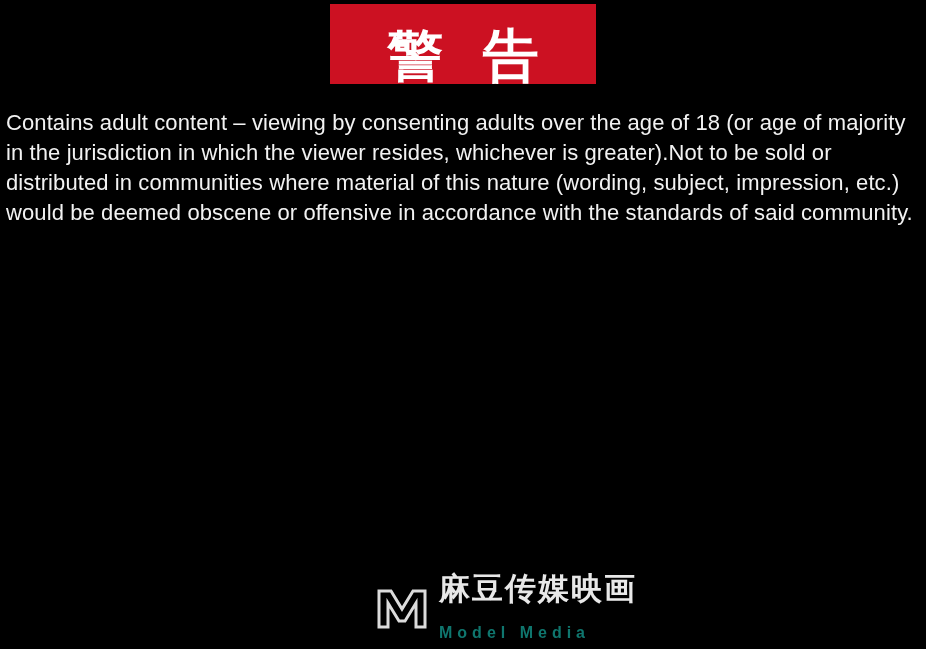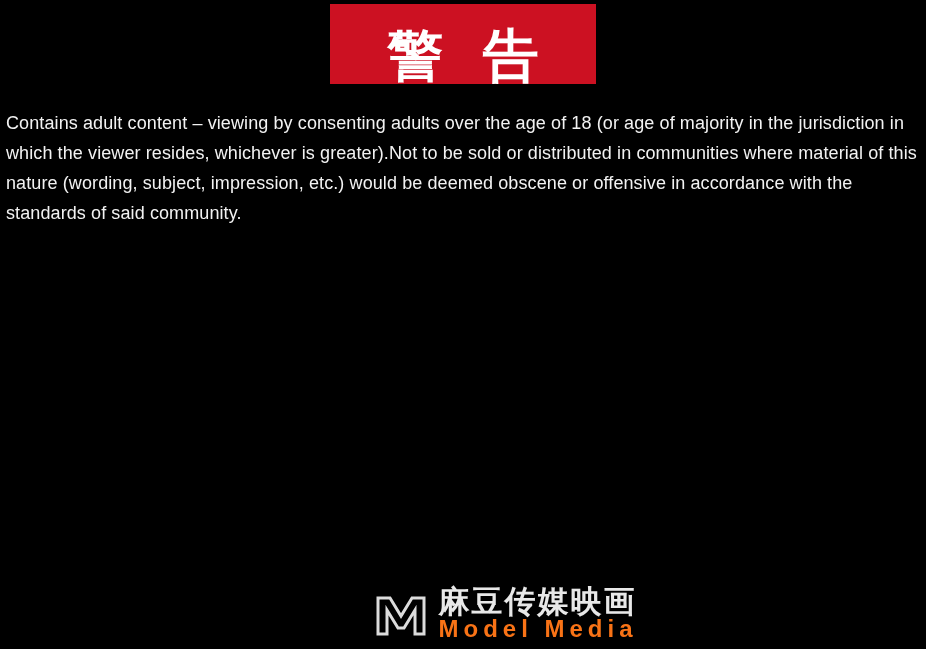--- a/index.html
+++ b/index.html
@@ -63,21 +63,21 @@
     font-family: "DejaVu Sans", "Liberation Sans", sans-serif;
     font-size: 19.5px;
     line-height: 31px;
     font-weight: bold;
     letter-spacing: 0.2px;
     color: #ffffff;
     text-align: left;
   }
   .en {
     font-family: "Liberation Sans", sans-serif;
-    font-size: 18px;
+    font-size: 22px;
     line-height: 30px;
     font-weight: 400;
     letter-spacing: 0.1px;
     color: #f2f2f2;
   }
   .ja {
     font-family: "DejaVu Sans", "Liberation Sans", sans-serif;
     font-size: 19px;
     line-height: 30px;
     font-weight: 400;
@@ -112,26 +112,26 @@
     line-height: 1;
   }
   .logo-cn {
     font-family: "DejaVu Sans", "Liberation Sans", sans-serif;
     font-size: 31px;
     font-weight: bold;
     letter-spacing: 2px;
     color: #e8e8e8;
   }
   .logo-en {
-    margin-top: 0;
+    margin-top: 21px;
     font-family: "Liberation Sans", sans-serif;
-    font-size: 24px;
+    font-size: 16px;
     font-weight: bold;
     letter-spacing: 5px;
-    color: #f97316;
+    color: #0f766e;
   }
 </style>
 </head>
 <body>
 
 <div class="page">
 
   <div class="warning-banner">
     <div class="warning-text">警 告</div>
   </div>

